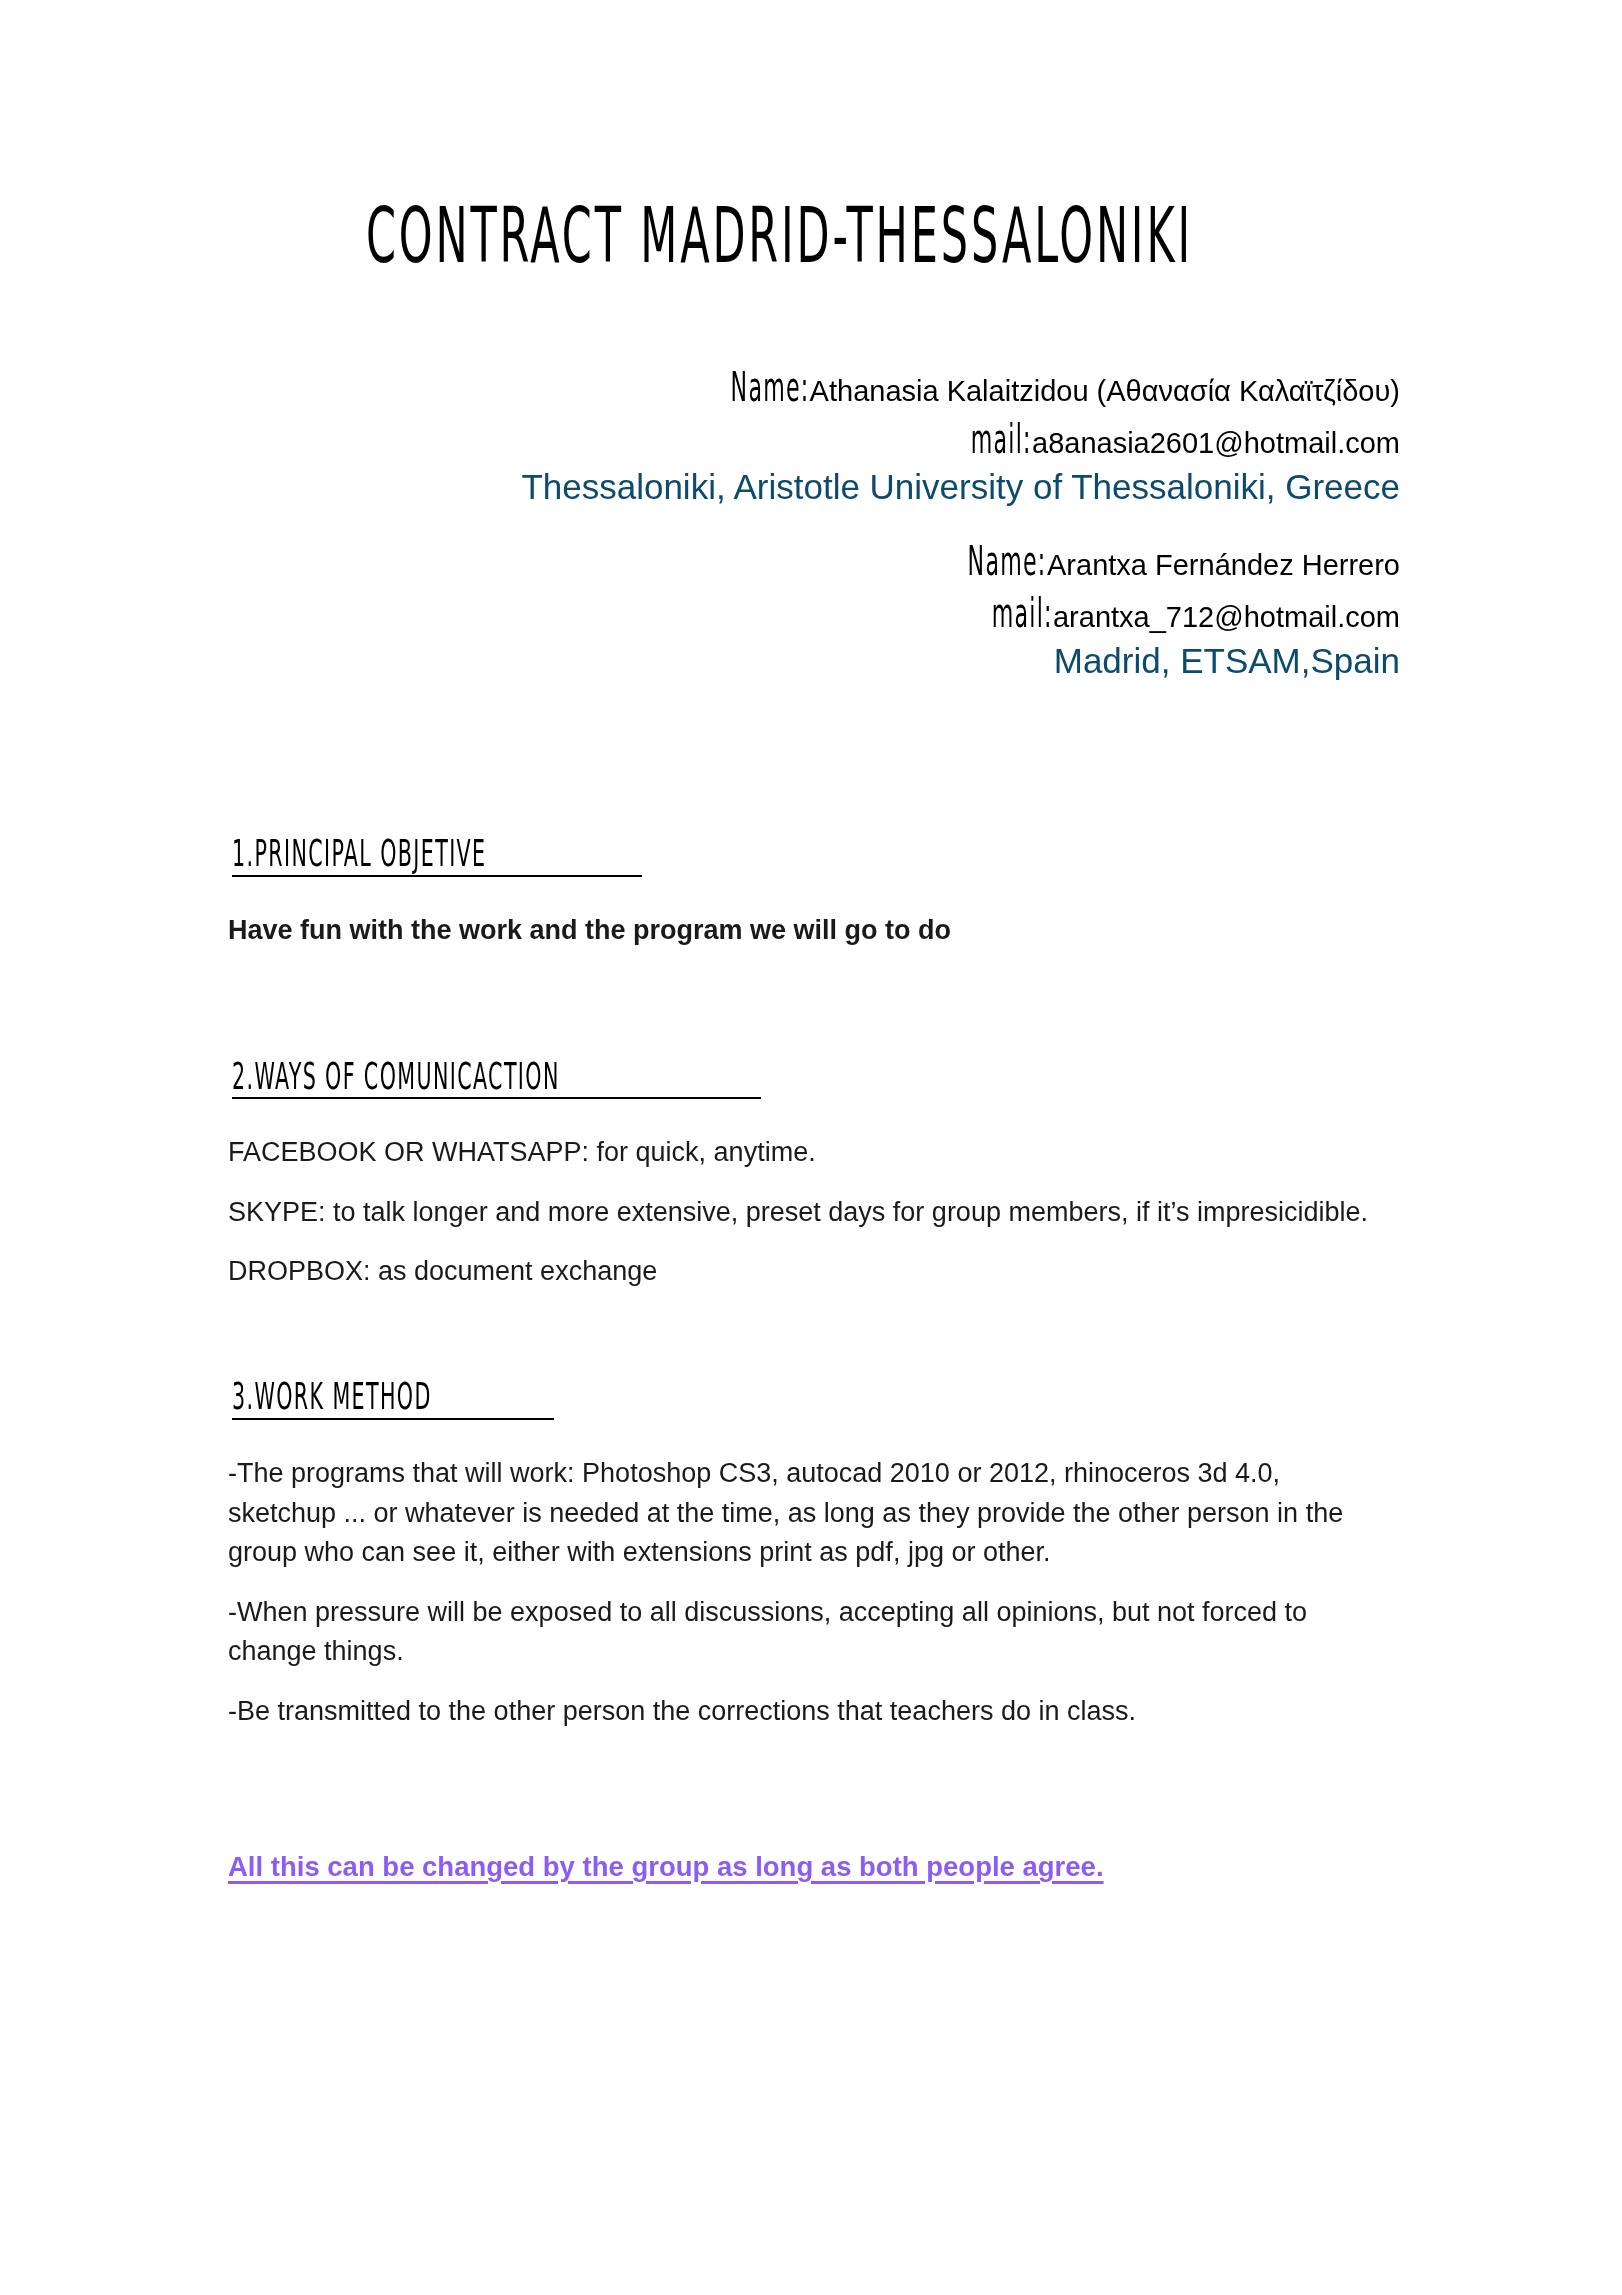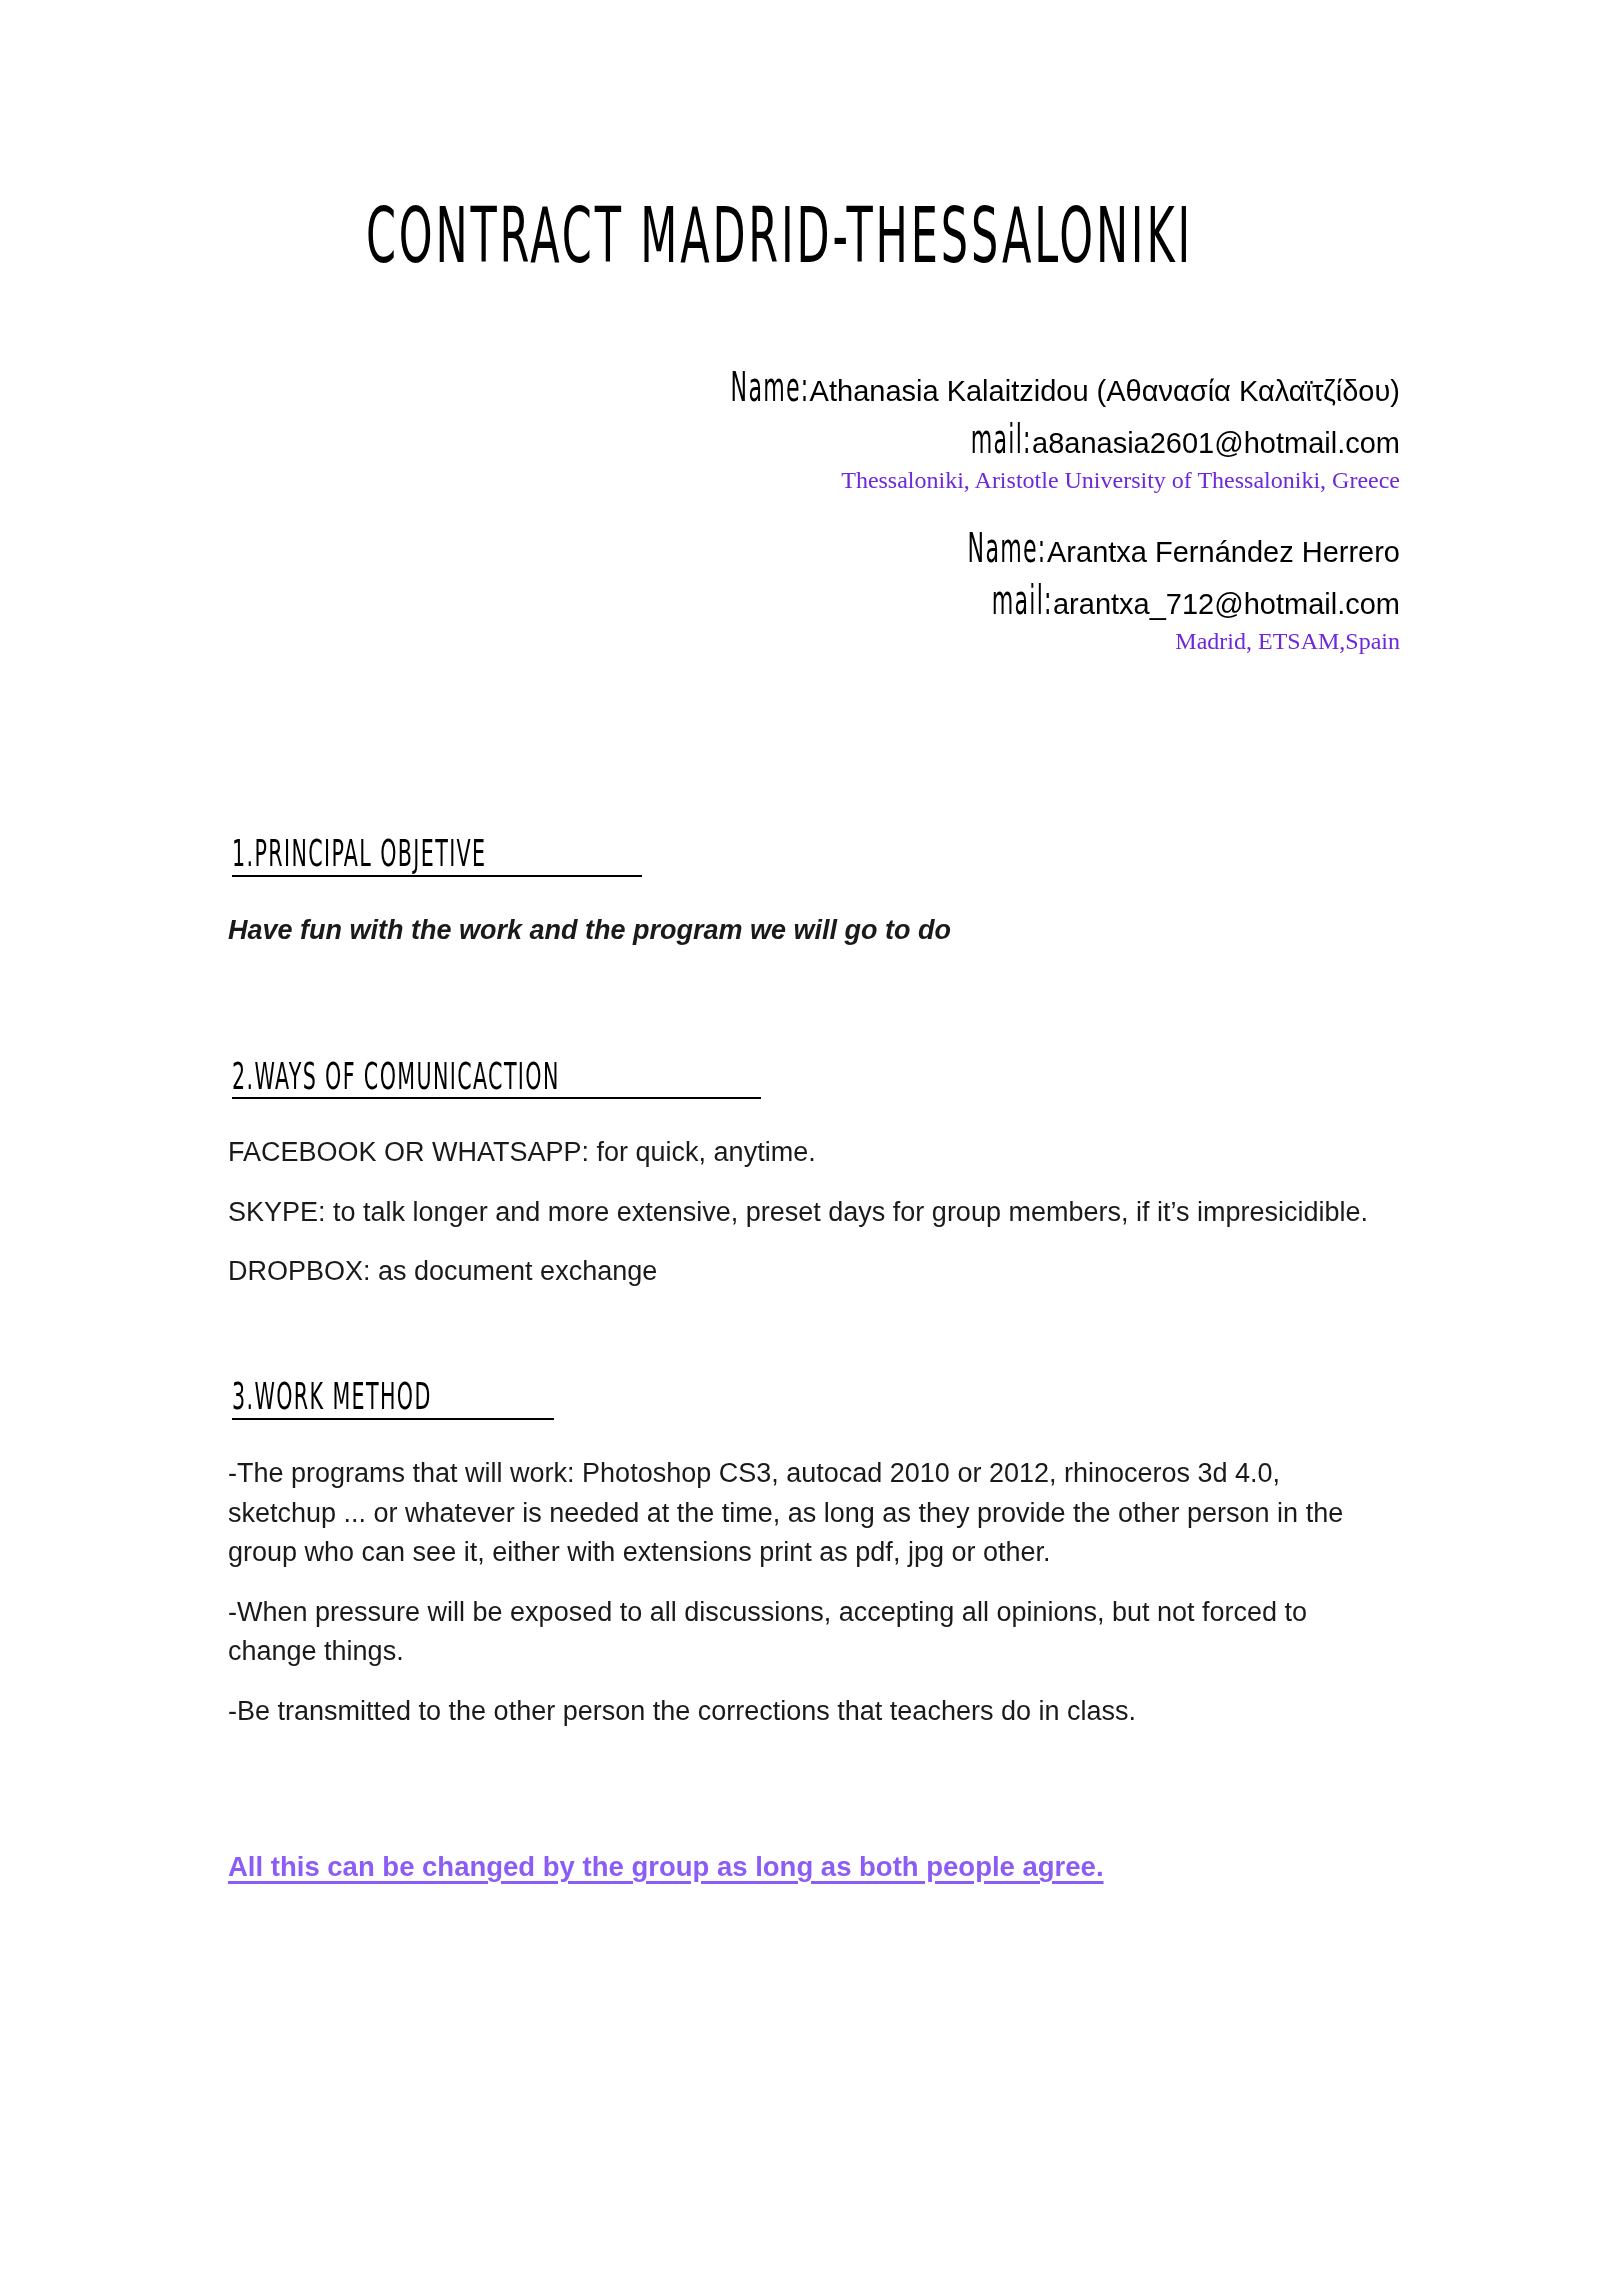--- a/index.html
+++ b/index.html
@@ -72,24 +72,24 @@
   }
   .contact-value {
     font-family: "Liberation Sans Narrow", "Liberation Sans", sans-serif;
     font-stretch: condensed;
     font-size: 29px;
     color: #000000;
     vertical-align: baseline;
     text-align: center;
   }
   .contact-plain {
-    font-family: Liberation Serif, serif;
-    font-stretch: condensed;
-    font-size: 24px;
-    color: #6d28d9;
+    font-family: Liberation Sans, sans-serif;
+    font-stretch: condensed;
+    font-size: 35px;
+    color: #0c4a6e;
   }
 
   
   .content {
     position: absolute;
     left: 228px;
     top: 831px;
     width: 1164px;
   }
 
@@ -112,21 +112,20 @@
   .para {
     font-family: "Liberation Sans Narrow", "Liberation Sans", sans-serif;
     font-stretch: condensed;
     font-size: 27px;
     line-height: 1.47;
     color: #1a1a1a;
     margin: 0 0 19.6px 0;
   }
   .para.bold {
     font-weight: bold;
-    font-style: italic;
   }
 
   .gap-sm { height: 30px; }
   .gap-md { height: 63px; }
   .gap-lg { height: 84px; }
   .gap-xl { height: 98px; }
 
   .final-statement {
     font-family: "Liberation Sans Narrow", "Liberation Sans", sans-serif;
     font-stretch: condensed;

